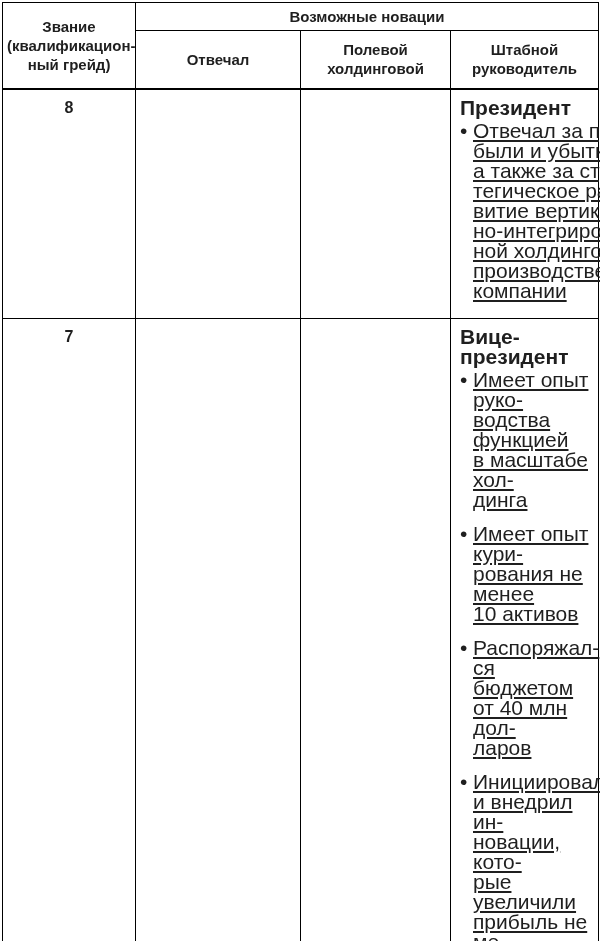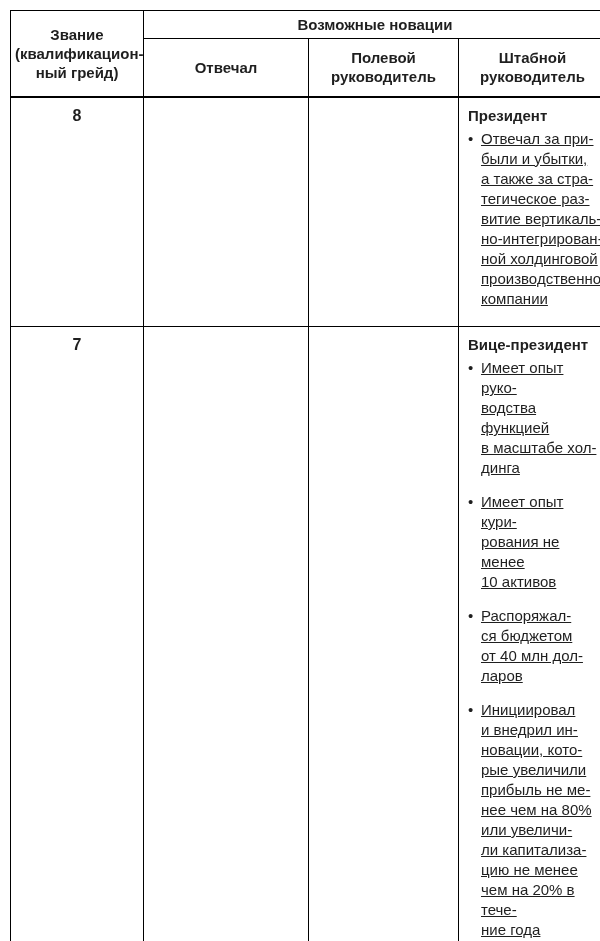--- a/index.html
+++ b/index.html
@@ -2,21 +2,21 @@
 <html><head>
 <meta charset="utf-8">
 <style>
   * { box-sizing: border-box; margin: 0; padding: 0; }
   html, body {
     width: 600px;
     background: #ffffff;
     font-family: "Liberation Sans", sans-serif;
     color: #1f1f1f;
   }
-  .page { width: 600px; height: 941px; padding: 10px; overflow: hidden; }
+  .page { width: 600px; height: 941px; padding: 2px; overflow: hidden; }
 
   table.ranks-table {
     border-collapse: collapse;
     width: 596px;
     table-layout: fixed;
   }
   col.c0 { width: 133px; }
   col.c1 { width: 165px; }
   col.c2 { width: 150px; }
   col.c3 { width: 148px; }
@@ -39,21 +39,21 @@
   th.corner { border-bottom-width: 2px; }
 
   td.grade {
     text-align: center;
     font-weight: bold;
     font-size: 16px;
     padding-top: 9px;
   }
   td.cell {
     padding: 8px 6px 8px 9px;
-    font-size: 15px;
+    font-size: 21px;
     line-height: 20px;
   }
   .cell-title { font-weight: bold; }
 
   .bullet { display: flex; margin-top: 3px; }
   .bullet + .bullet { margin-top: 14px; }
   .bullet .marker { flex: 0 0 13px; width: 13px; }
   .bullet .btext { white-space: pre-line; text-decoration: underline; }
 
   tr.r8 td { height: 230px; }
@@ -75,21 +75,21 @@
     <thead>
       <tr class="careers-row">
         <th rowspan="2" class="corner">Звание
 (квалификацион-
 ный грейд)</th>
         <th colspan="3" class="careers">Возможные новации</th>
       </tr>
       <tr class="subcols">
         <th>Отвечал</th>
         <th>Полевой
-руководитель</th>
+холдинговой</th>
         <th>Штабной
 руководитель</th>
       </tr>
     </thead>
     <tbody>
 
       <tr class="r8">
         <td class="grade">8</td>
         <td></td>
         <td></td>

